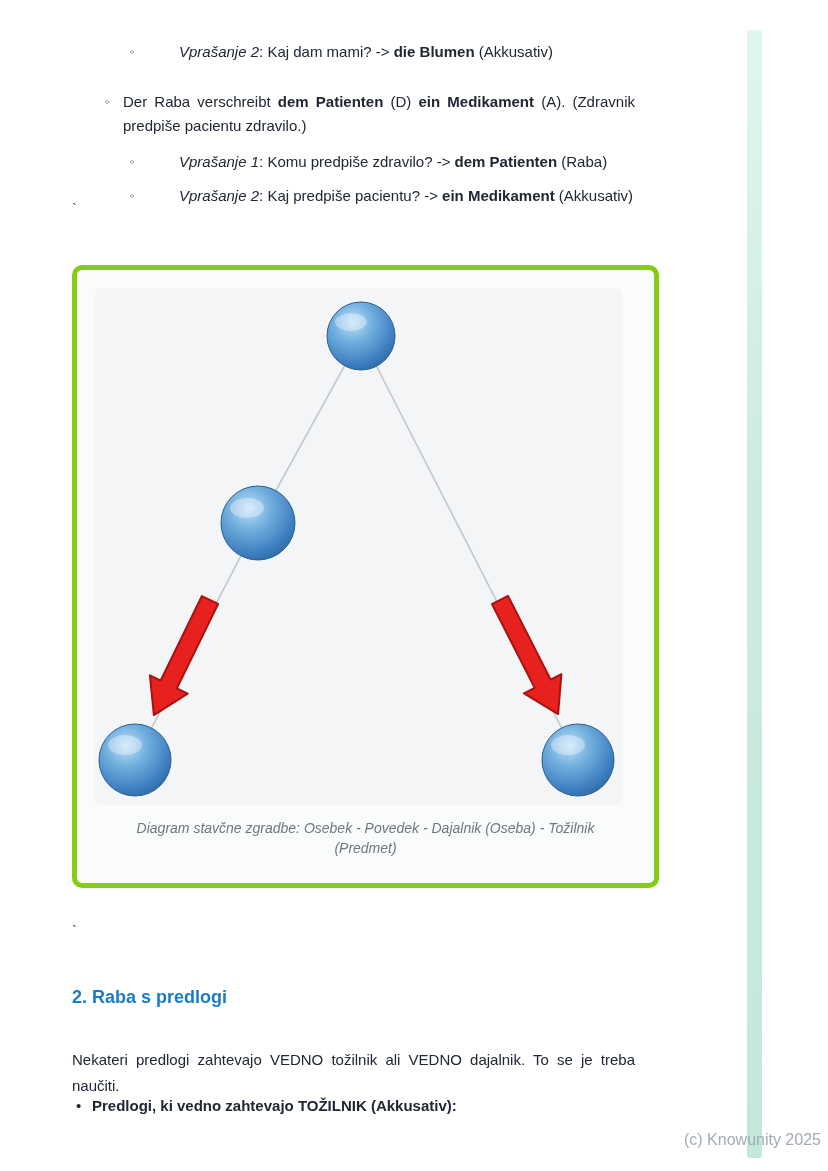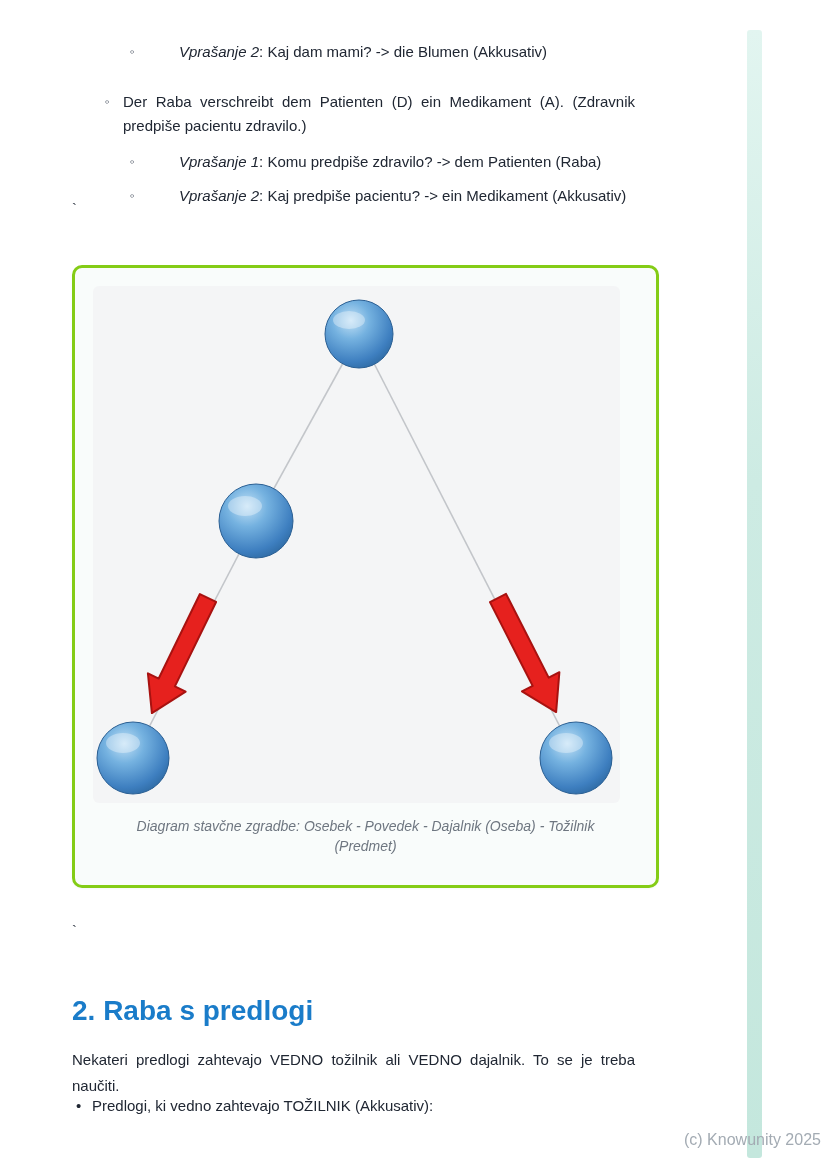--- a/index.html
+++ b/index.html
@@ -41,33 +41,33 @@
     color: #374151;
   }
   .li .txt { flex: 1 1 auto; }
   .justify .txt { text-align: justify; }
   .indent-1 { margin-left: 33px; }
   .indent-2 { margin-left: 58px; }
   .mt-26 { margin-top: 26px; }
   .mt-12 { margin-top: 12px; }
   .mt-10 { margin-top: 10px; }
   .it { font-style: italic; margin-left: 31px; }
-  .b  { font-weight: normal; margin-top: 24px; }
+  .b  { font-weight: bold; margin-top: 24px; }
 
   .tick { position: absolute; left: 72px; font-size: 15px; color: #303844; }
   .tick-1 { top: 200px; }
   .tick-2 { top: 922px; }
 
   
   .figure-card {
     position: absolute;
     left: 72px; top: 265px;
     width: 587px; height: 623px;
     background: #f9fcfb;
-    border: 3px solid #84cc16;
+    border: 5px solid #84cc16;
     border-radius: 10px;
     padding: 18px 18px 0 18px;
     box-shadow: 0 1px 2px rgba(60,120,110,0.05);
   }
   .diagram-area {
     width: 527px; height: 517px;
     background: #f4f5f6;
     border-radius: 6px;
     overflow: hidden;
   }
@@ -78,21 +78,21 @@
     font-style: italic;
     font-size: 14px;
     line-height: 1.45;
     color: #6e7680;
   }
 
   
   .section-heading {
     position: absolute;
     left: 72px; top: 972px;
-    font-size: 28px;
+    font-size: 18px;
     font-weight: bold;
     color: #1a7cc9;
   }
   .body-paragraph {
     position: absolute;
     left: 72px; top: 1032px;
     width: 563px;
     font-size: 15px;
     line-height: 1.7;
     text-align: justify;

